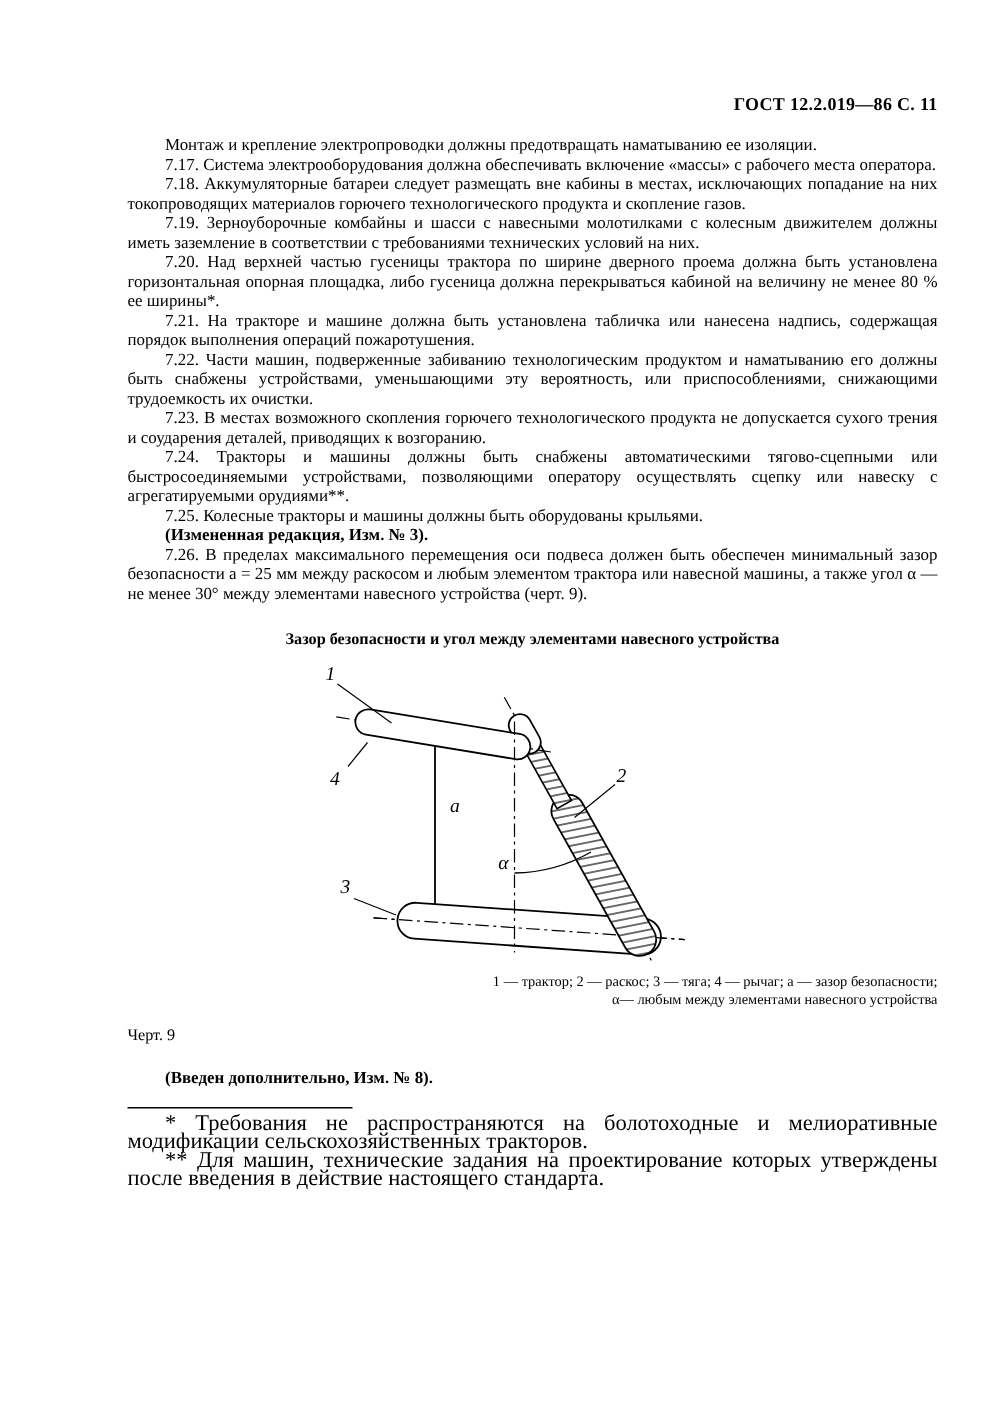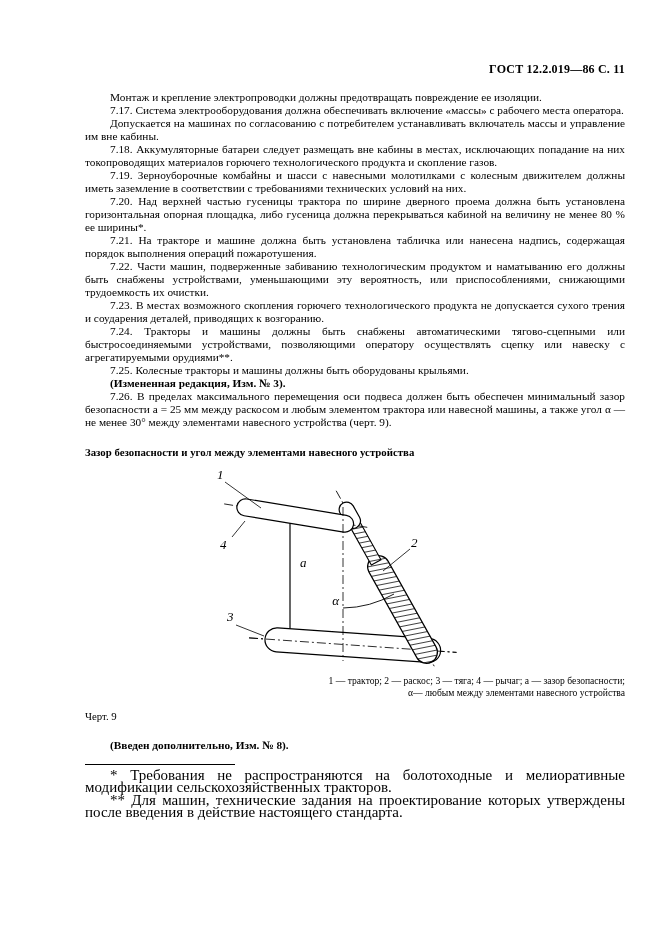--- a/index.html
+++ b/index.html
@@ -2,39 +2,38 @@
 <html><head>
 <meta charset="utf-8">
 <style>
   html,body { margin:0; padding:0; background:#fff; }
   body { width:661px; height:936px; font-family:"Liberation Serif","DejaVu Serif",serif; color:#000; }
   .page { position:relative; width:661px; height:936px; background:#fff; overflow:hidden;border-radius:19px; }
   .header { position:absolute; top:62px; right:36px; font-weight:bold; font-size:12px; letter-spacing:0.2px; }
   .content { position:absolute; left:85px; top:91px; width:540px; font-size:11.3px; line-height:13px; text-align:justify; }
   .para { margin:0; text-indent:25px; }
   .bold { font-weight:bold; }
-  .fig-title { font-weight:bold; font-size:10.8px; line-height:12px; margin-top:17px; text-indent:0; }
+  .fig-title { text-align:center; font-weight:bold; font-size:10.8px; line-height:12px; margin-top:17px; text-indent:0; }
   .fig-wrap { text-align:center; margin-top:5px; line-height:0; }
   .fig-caption { text-align:right; font-size:9.6px; line-height:11.5px; text-indent:0; }
   .fig-number { text-align:left; font-size:10.8px; margin-top:12px; text-indent:0; }
   .intro { margin-top:16px; }
   .footnote-rule { width:150px; height:0; border-top:1px solid #000; margin-top:12px; margin-bottom:4px; }
   .footnote { margin:0; font-size:15px; line-height:12.4px; text-indent:25px; text-align:justify; }
   svg text.fig-label { font-family:"Liberation Serif","DejaVu Serif",serif; font-style:italic; font-size:13px; fill:#000; }
 </style>
 </head>
 <body>
 
 <div class="page">
   <div class="header">ГОСТ 12.2.019—86 С. 11</div>
 
   <div class="content">
-    <p class="para">Монтаж и крепление электропроводки должны предотвращать повреждение ее изоляции.</p>
+    <p class="para">Монтаж и крепление электропроводки должны предотвращать наматыванию ее изоляции.</p>
     <p class="para">7.17. Система электрооборудования должна обеспечивать включение «массы» с рабочего места оператора.</p>
-    <p class="para">Допускается на машинах по согласованию с потребителем устанавливать включатель массы и управление им вне кабины.</p>
     <p class="para">7.18. Аккумуляторные батареи следует размещать вне кабины в местах, исключающих попадание на них токопроводящих материалов горючего технологического продукта и скопление газов.</p>
     <p class="para">7.19. Зерноуборочные комбайны и шасси с навесными молотилками с колесным движителем должны иметь заземление в соответствии с требованиями технических условий на них.</p>
     <p class="para">7.20. Над верхней частью гусеницы трактора по ширине дверного проема должна быть установлена горизонтальная опорная площадка, либо гусеница должна перекрываться кабиной на величину не менее 80 % ее ширины*.</p>
     <p class="para">7.21. На тракторе и машине должна быть установлена табличка или нанесена надпись, содержащая порядок выполнения операций пожаротушения.</p>
     <p class="para">7.22. Части машин, подверженные забиванию технологическим продуктом и наматыванию его должны быть снабжены устройствами, уменьшающими эту вероятность, или приспособлениями, снижающими трудоемкость их очистки.</p>
     <p class="para">7.23. В местах возможного скопления горючего технологического продукта не допускается сухого трения и соударения деталей, приводящих к возгоранию.</p>
     <p class="para">7.24. Тракторы и машины должны быть снабжены автоматическими тягово-сцепными или быстросоединяемыми устройствами, позволяющими оператору осуществлять сцепку или навеску с агрегатируемыми орудиями**.</p>
     <p class="para">7.25. Колесные тракторы и машины должны быть оборудованы крыльями.</p>
     <p class="para bold">(Измененная редакция, Изм. № 3).</p>
     <p class="para">7.26. В пределах максимального перемещения оси подвеса должен быть обеспечен минимальный зазор безопасности а = 25 мм между раскосом и любым элементом трактора или навесной машины, а также угол α — не менее 30° между элементами навесного устройства (черт. 9).</p>

